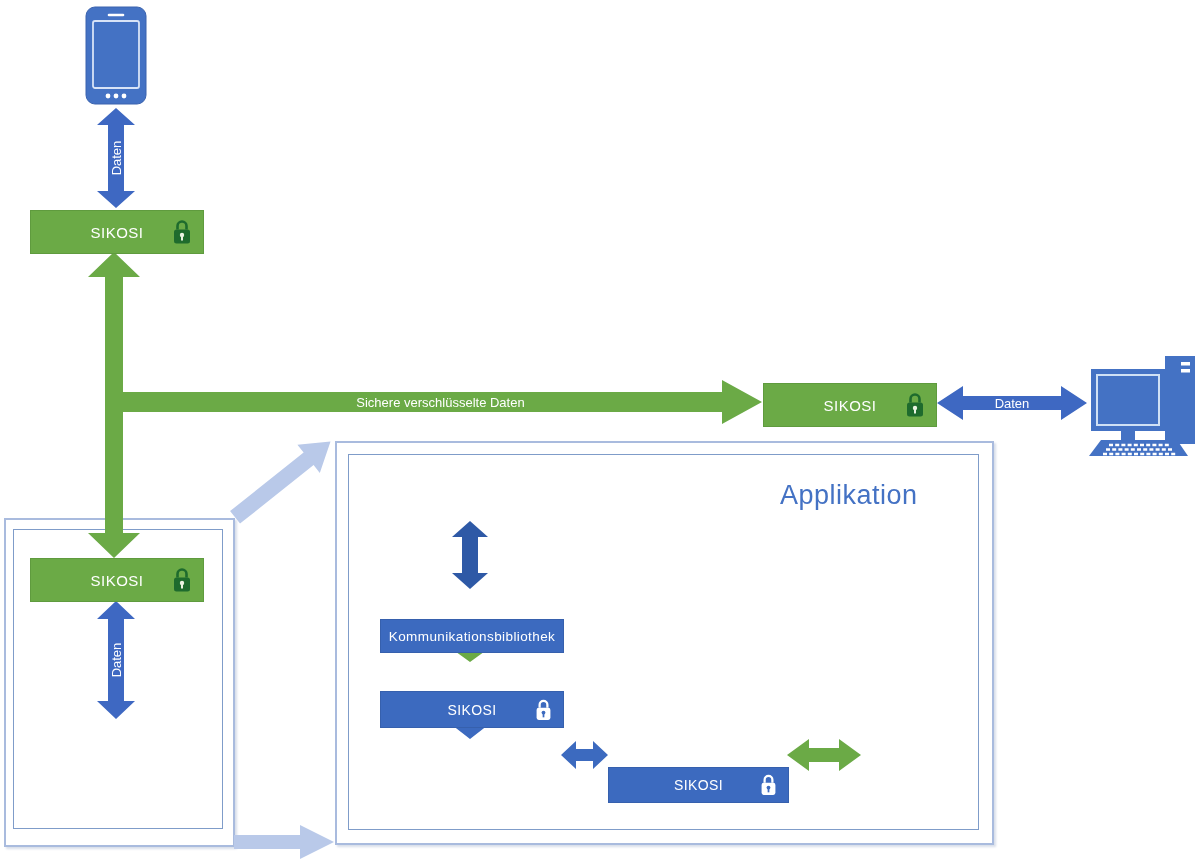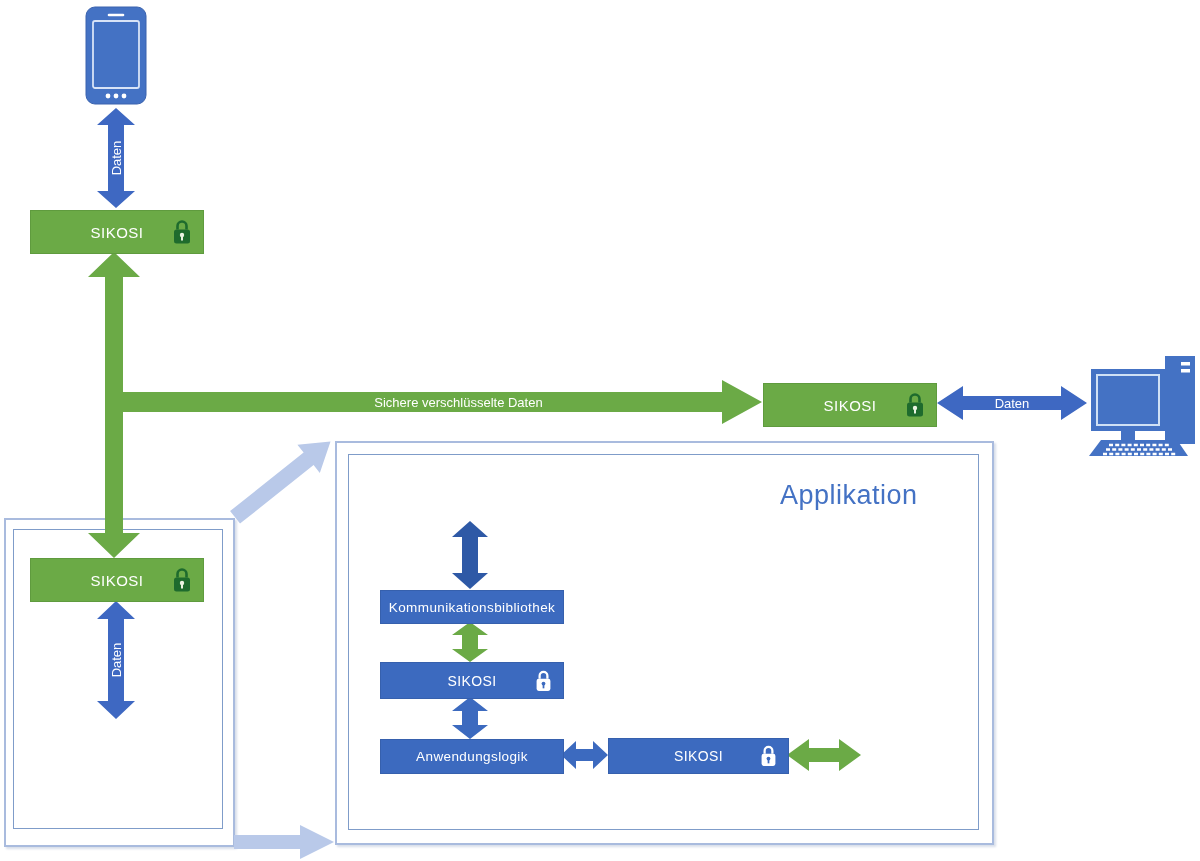--- a/index.html
+++ b/index.html
@@ -18,21 +18,21 @@
   }
   
   .gbox{
     background:#6baa46;border:1px solid #5f9b3e;color:#ffffff;z-index:6;
     display:flex;align-items:center;justify-content:center;
     font-size:15px;letter-spacing:.5px;
   }
   .bbox{
     background:#3c6abf;border:1px solid #3660ad;color:#ffffff;z-index:6;
     display:flex;align-items:center;justify-content:center;
-    font-size:14px;letter-spacing:.4px;
+    font-size:14px;letter-spacing:.4px;margin-top:29px;
   }
   .boxlock{position:absolute;right:10px;top:50%;transform:translateY(-50%);width:22px;height:27px;}
   .arrow{z-index:5;}
   .lbl{
     z-index:7;color:#ffffff;font-size:13px;text-align:center;
     display:flex;align-items:center;justify-content:center;pointer-events:none;
   }
   .vlbl{transform:rotate(-90deg);}
   .app-title{
     z-index:7;color:#4472c4;font-size:27px;letter-spacing:.5px;
@@ -68,21 +68,21 @@
     </svg>
   </div>
 
   <svg class="abs arrow" style="left:86px;top:252px;" width="56" height="306" viewBox="0 0 56 306">
     <polygon points="28,0 54,25 37,25 37,281 54,281 28,306 2,281 19,281 19,25 2,25" fill="#6baa46"></polygon>
   </svg>
 
   <svg class="abs arrow" style="left:107px;top:380px;" width="660" height="44" viewBox="0 0 660 44">
     <polygon points="0,12 615,12 615,0 655,22 615,44 615,32 0,32" fill="#6baa46"></polygon>
   </svg>
-  <span class="abs lbl" style="left:366px;top:394px;width:185px;height:17px;">Sichere verschlüsselte Daten</span>
+  <span class="abs lbl" style="left:348px;top:394px;width:185px;height:17px;">Sichere verschlüsselte Daten</span>
 
   <div class="abs gbox" style="left:763px;top:383px;width:172px;height:42px;">
     <span>SIKOSI</span>
     <svg class="boxlock" viewBox="0 0 22 27">
       <path d="M6.5 11 V7.5 a4.5 4.5 0 0 1 9 0 V11" fill="none" stroke="#1e6b2d" stroke-width="2.6"></path>
       <rect x="3" y="11" width="16" height="14" rx="2.5" fill="#1e6b2d"></rect>
       <circle cx="11" cy="16.5" r="2.2" fill="#eaf3e2"></circle>
       <rect x="10" y="17.5" width="2" height="4.5" fill="#eaf3e2"></rect>
     </svg>
   </div>
@@ -180,23 +180,20 @@
       <rect x="3" y="11" width="16" height="14" rx="2.5" fill="#ffffff"></rect>
       <circle cx="11" cy="16.5" r="2.2" fill="#3c6abf"></circle>
       <rect x="10" y="17.5" width="2" height="4.5" fill="#3c6abf"></rect>
     </svg>
   </div>
 
   <svg class="abs arrow" style="left:452px;top:697px;" width="36" height="42" viewBox="0 0 36 42">
     <polygon points="18,0 36,14 26,14 26,28 36,28 18,42 0,28 10,28 10,14 0,14" fill="#3c6abf"></polygon>
   </svg>
 
-  <div class="abs bbox" style="left:380px;top:739px;width:182px;height:33px;font-size:13.5px;">
-    <span>Anwendungslogik</span>
-  </div>
 
   <svg class="abs arrow" style="left:561px;top:739px;" width="47" height="32" viewBox="0 0 47 32">
     <polygon points="0,16 15,2 15,10 32,10 32,2 47,16 32,30 32,22 15,22 15,30" fill="#3c6abf"></polygon>
   </svg>
 
   <div class="abs bbox" style="left:608px;top:738px;width:179px;height:34px;">
     <span>SIKOSI</span>
     <svg class="boxlock" style="width:19px;height:24px;" viewBox="0 0 22 27">
       <path d="M6.5 11 V7.5 a4.5 4.5 0 0 1 9 0 V11" fill="none" stroke="#ffffff" stroke-width="2.6"></path>
       <rect x="3" y="11" width="16" height="14" rx="2.5" fill="#ffffff"></rect>

